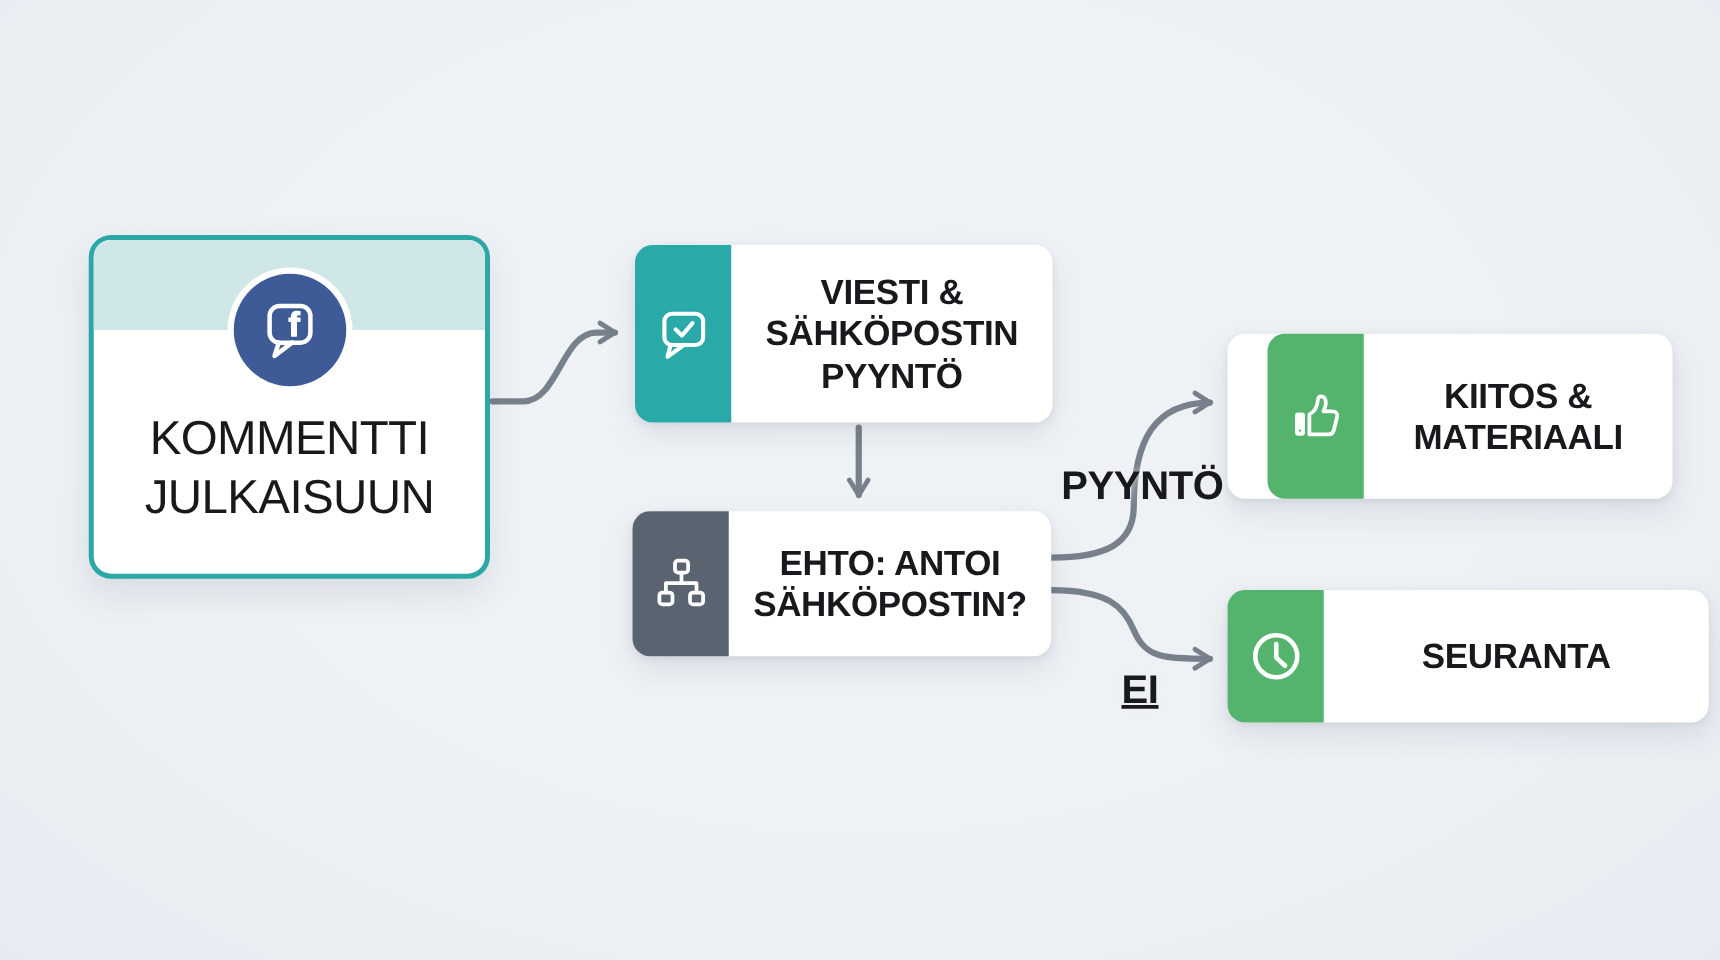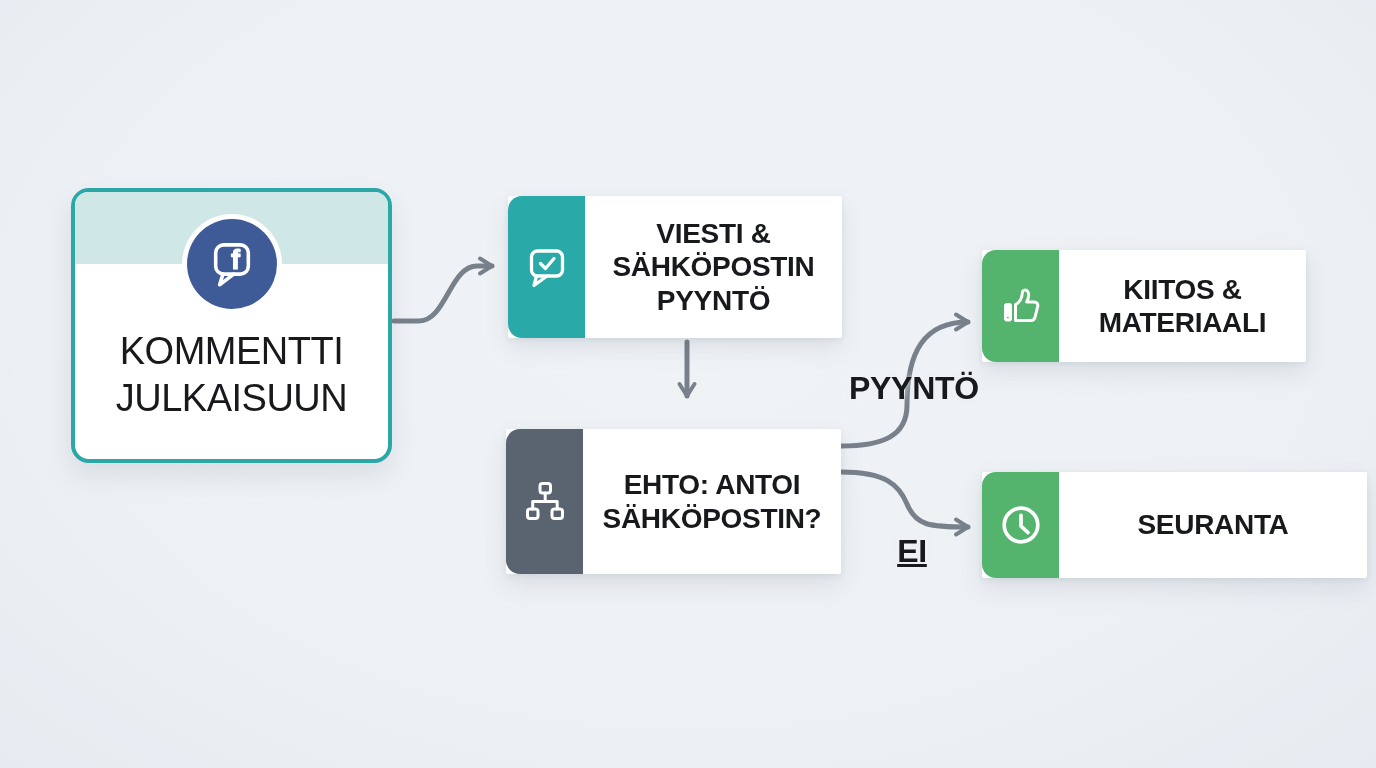--- a/index.html
+++ b/index.html
@@ -21,21 +21,21 @@
     background:radial-gradient(ellipse at 50% 42%, #f0f3f6 0%, var(--background) 62%, #e7ebf1 100%);
     position:relative;
   }
   .canvas{position:absolute;inset:0;width:1376px;height:768px;}
   svg.edges{position:absolute;left:0;top:0;width:1376px;height:768px;pointer-events:none;}
   svg.edges path.edge{fill:none;stroke:var(--arrow);stroke-width:5;stroke-linecap:round;}
 
   
   .node{
     position:absolute;display:flex;align-items:stretch;
-    background:var(--card_white);border-radius:2px;
+    background:var(--card_white);border-radius:14px;
     box-shadow:0 10px 24px rgba(45,60,90,.10), 0 2px 6px rgba(45,60,90,.08);
   }
   .node__icon{
     flex:0 0 77px;display:flex;align-items:center;justify-content:center;
     border-radius:14px 0 0 14px;color:#fff;
   }
   .node__icon svg{display:block;}
   .node__icon svg *{stroke:#ffffff;stroke-linecap:round;stroke-linejoin:round;}
   .icon-teal{background:var(--teal);}
   .icon-slate{background:var(--slate);}
@@ -108,33 +108,33 @@
     <div class="node__icon icon-teal">
       <svg viewBox="0 0 48 48" width="48" height="48">
         <rect x="8.5" y="8" width="31" height="25" rx="6" fill="none" stroke-width="3.3"></rect>
         <path d="M13.5 33 L11 42.5 L24 33" fill="none" stroke-width="3.3"></path>
         <path d="M17.5 20.5 L22.5 25.5 L31 15.5" fill="none" stroke-width="3.3"></path>
       </svg>
     </div>
     <div class="node__label">VIESTI &amp; SÄHKÖPOSTIN PYYNTÖ</div>
   </div>
 
-  <div class="node" style="left:506px;top:409px;width:335px;height:145px;margin-top:20px;">
+  <div class="node" style="left:506px;top:409px;width:335px;height:116px;">
     <div class="node__icon icon-slate">
       <svg viewBox="0 0 48 48" width="48" height="48">
         <rect x="19" y="5.5" width="10.5" height="9.5" rx="2.5" fill="none" stroke-width="3"></rect>
         <rect x="6.5" y="31" width="10.5" height="9.5" rx="2.5" fill="none" stroke-width="3"></rect>
         <rect x="31" y="31" width="10.5" height="9.5" rx="2.5" fill="none" stroke-width="3"></rect>
         <path d="M24.2 15 V 23.5 M11.7 31 V 23.5 H 36.2 V 31" fill="none" stroke-width="3"></path>
       </svg>
     </div>
     <div class="node__label">EHTO: ANTOI SÄHKÖPOSTIN?</div>
   </div>
 
-  <div class="node" style="left:982px;top:250px;width:324px;height:112px;">
+  <div class="node" style="left:982px;top:267px;width:324px;height:132px;padding-left:32px;">
     <div class="node__icon icon-green">
       <svg viewBox="0 0 48 48" width="48" height="48">
         <rect x="7.5" y="21.5" width="7" height="17.5" rx="2" fill="#ffffff" stroke="none"></rect>
         <circle cx="11" cy="35.5" r="1.4" fill="#54b36c" stroke="none"></circle>
         <path d="M18.5 38.5 V 22.5 C 22.5 20.5 25 16.5 25.4 10.5 C 25.6 7.8 29.2 7.2 30.7 9.5 C 32.3 12 31.4 16.6 29.7 20 H 37.2 C 39.7 20 41.3 22 40.7 24.4 L 38 35.4 C 37.5 37.3 35.9 38.5 33.9 38.5 Z" fill="none" stroke-width="3"></path>
       </svg>
     </div>
     <div class="node__label">KIITOS &amp; MATERIAALI</div>
   </div>
 

